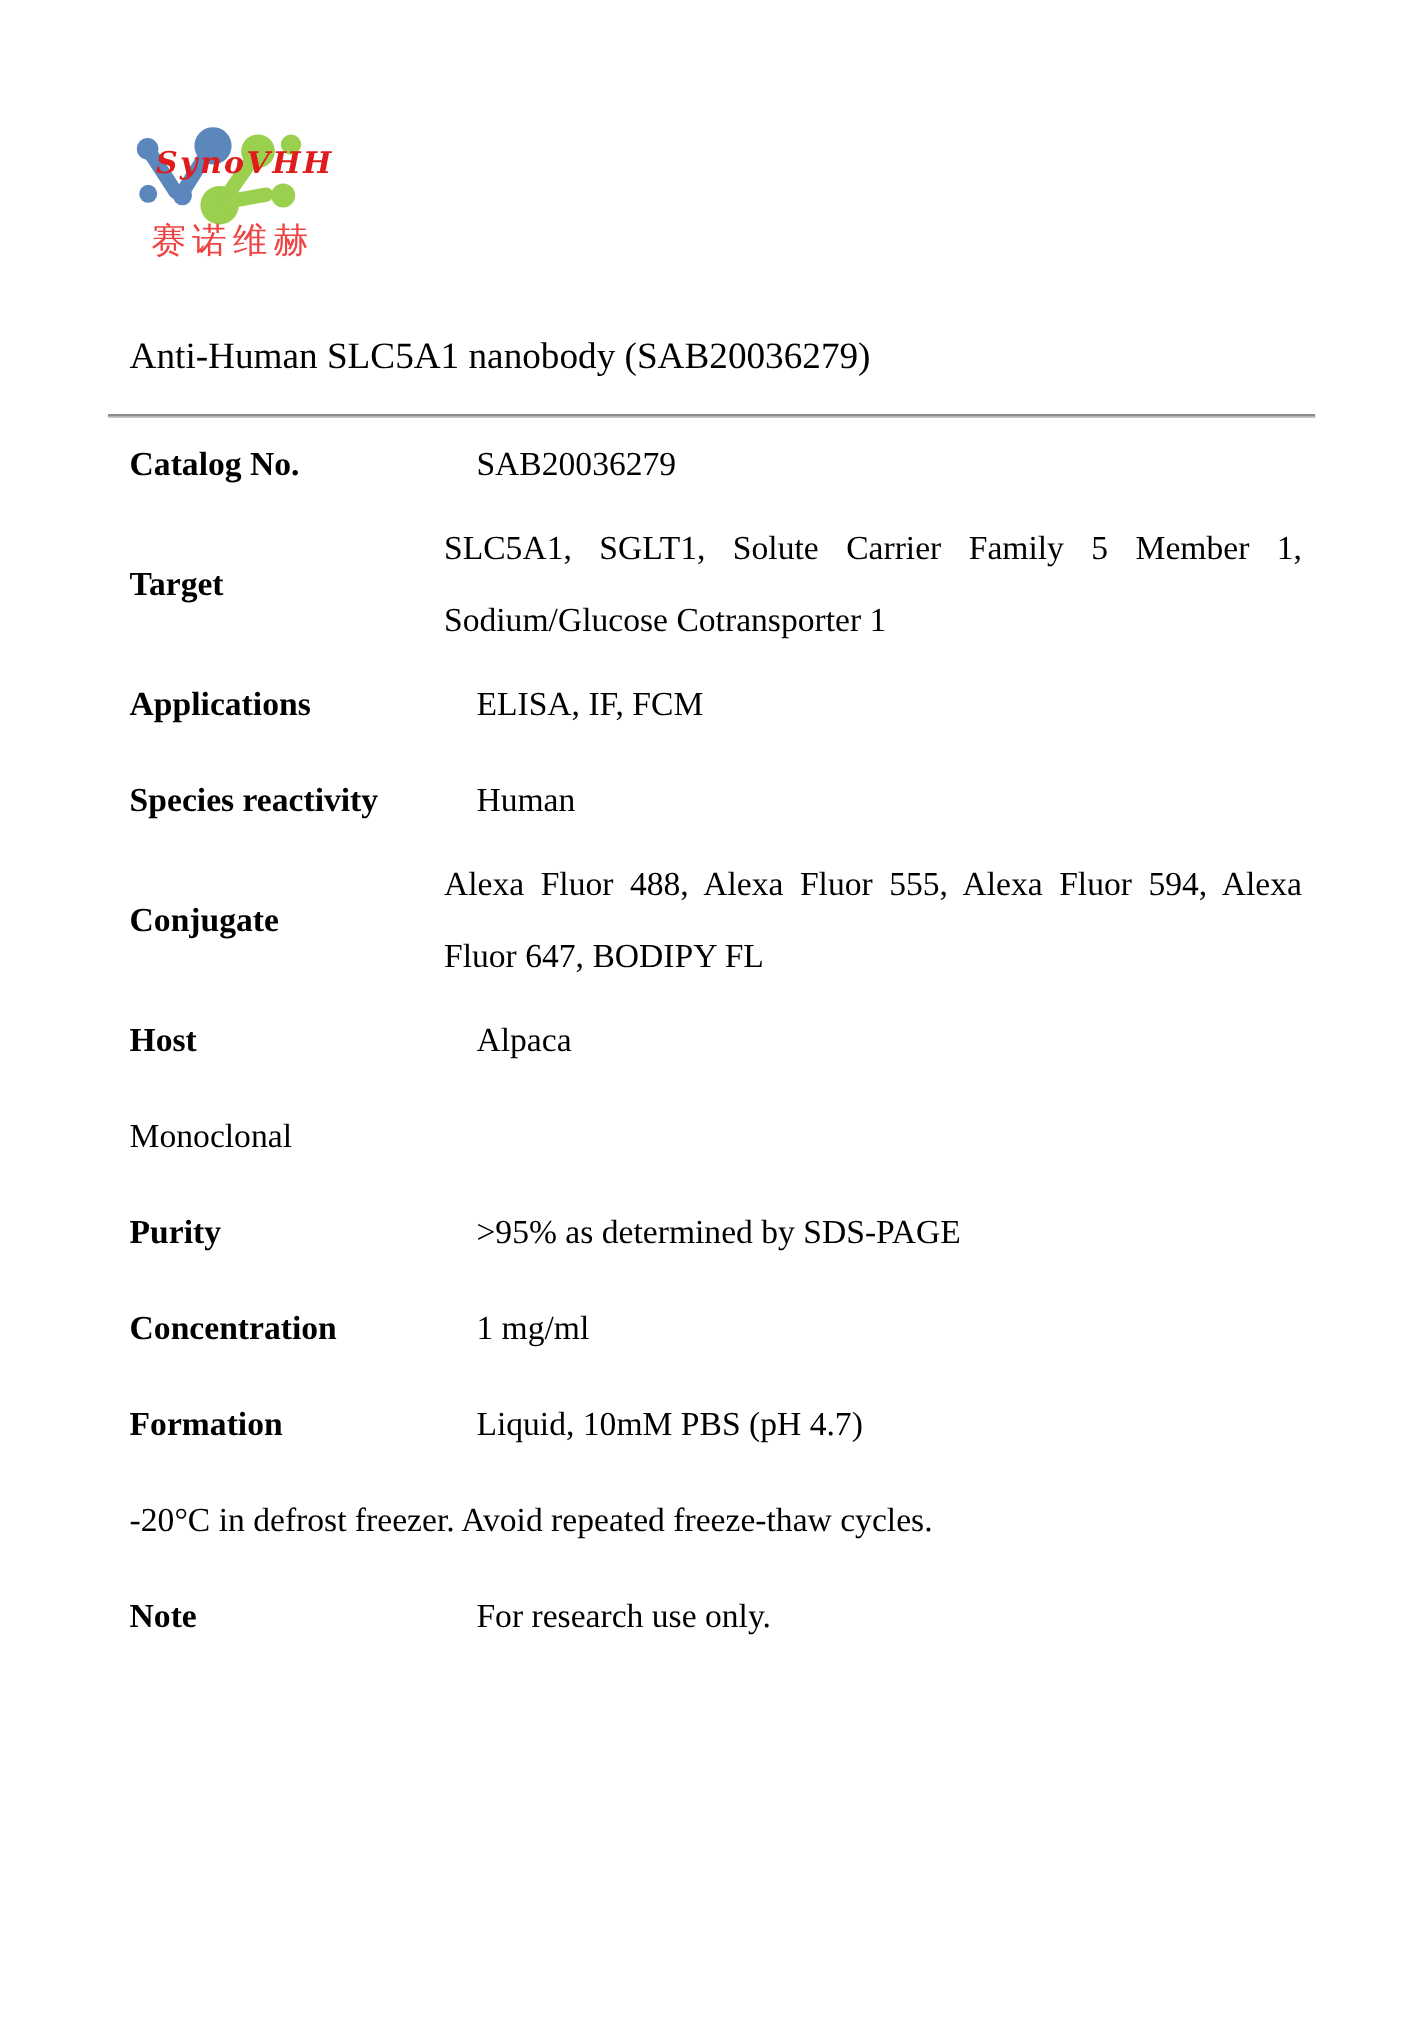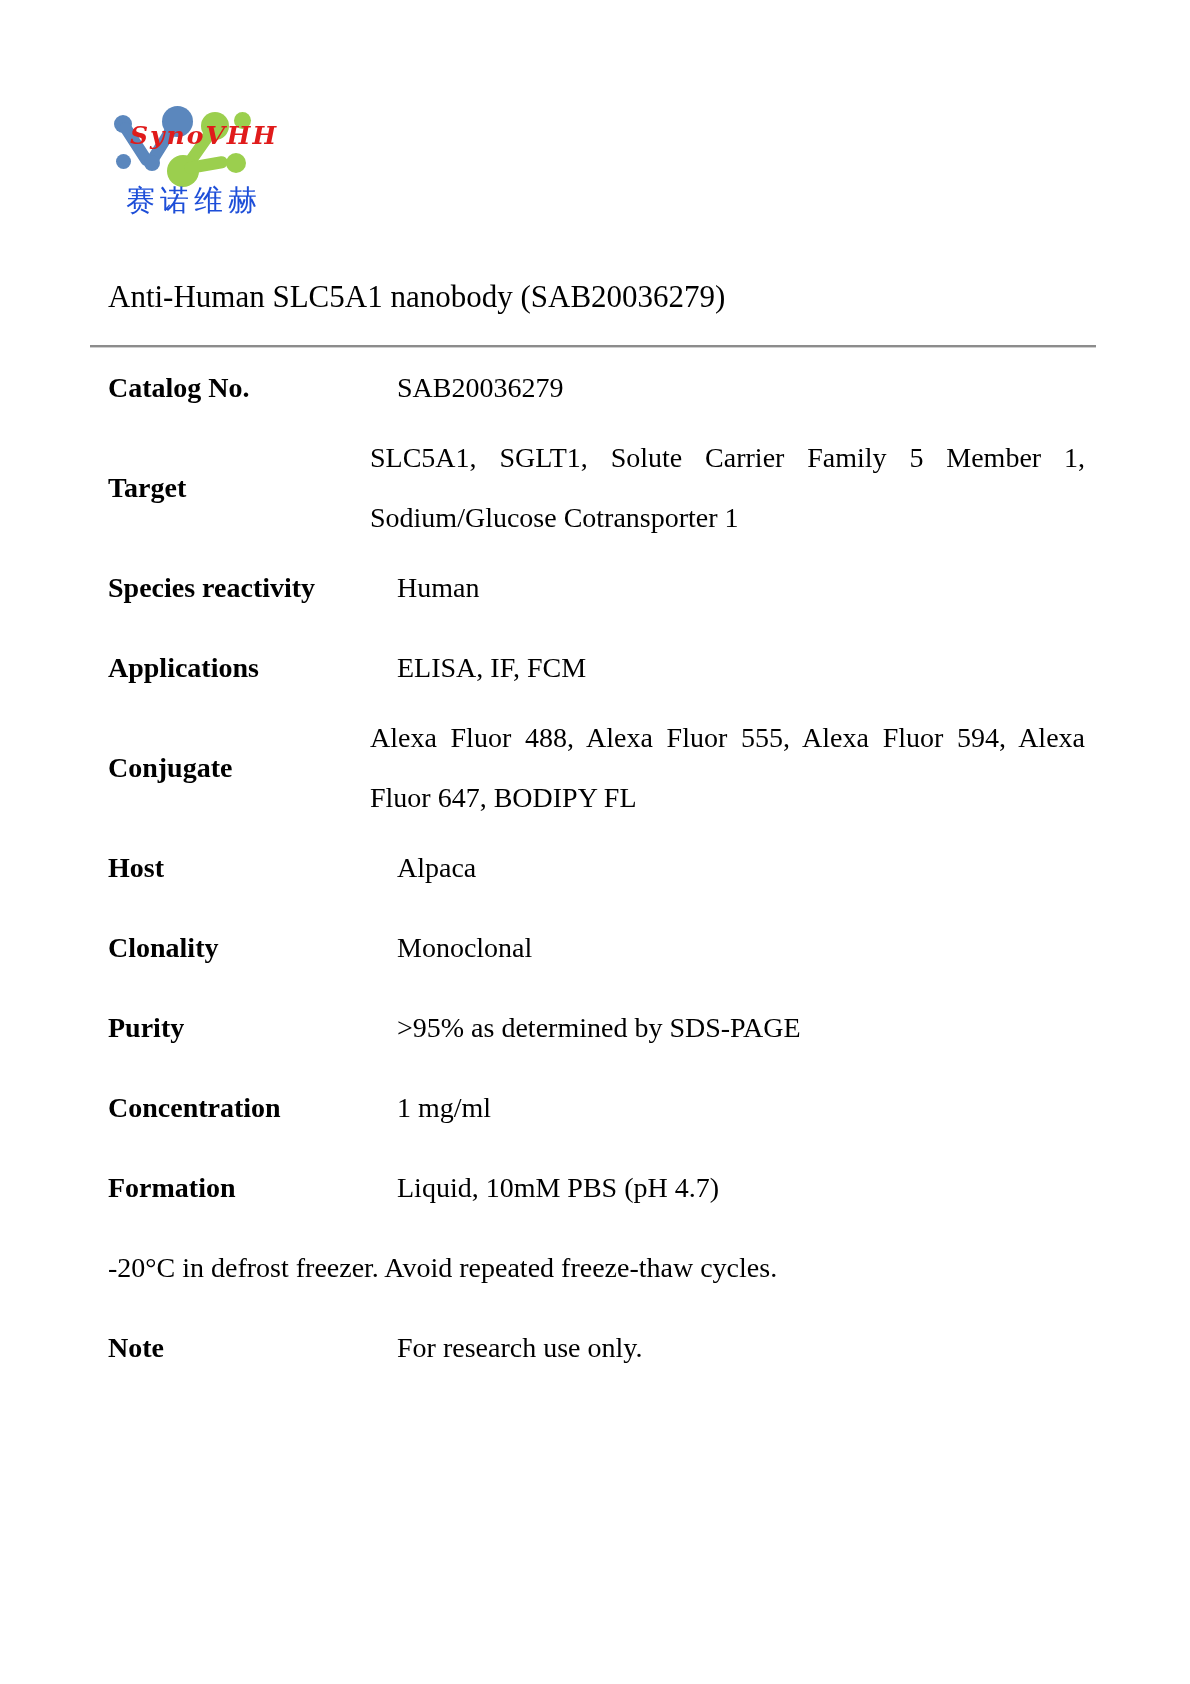--- a/index.html
+++ b/index.html
@@ -24,21 +24,21 @@
     position: absolute; left: 30px; top: 26px; width: 130px;
     font-family: "DejaVu Serif", serif;
     font-style: italic; font-weight: bold;
     font-size: 25px; letter-spacing: 2px;
     color: #e01b1b; z-index: 3; white-space: nowrap;
   }
   .brand-cn {
     position: absolute; left: 26px; top: 86px;
     font-family: "Liberation Sans", sans-serif;
     font-size: 29px; letter-spacing: 5px; font-weight: 500;
-    color: #1d4ed8; z-index: 3; white-space: nowrap;
+    color: #ef4444; z-index: 3; white-space: nowrap;
   }
 
   
   .title {
     position: absolute; left: 108px; top: 262px; width: 990px;
     font-size: 31px; line-height: 38px; font-weight: normal;
     white-space: nowrap;
     margin-top: 16px;
   }
   .divider {
@@ -94,45 +94,44 @@
 
     <div class="row tall">
       <div class="cell-label">Target</div>
       <div class="cell-value">
         <div class="vline justified">SLC5A1, SGLT1, Solute Carrier Family 5 Member 1,</div>
         <div class="vline">Sodium/Glucose Cotransporter 1</div>
       </div>
     </div>
 
     <div class="row single">
-      <div class="cell-label">Species reactivity</div>
-      <div class="cell-value">Human</div>
+      <div class="cell-label">Applications</div>
+      <div class="cell-value">ELISA, IF, FCM</div>
     </div>
 
     <div class="row single">
-      <div class="cell-label">Applications</div>
-      <div class="cell-value">ELISA, IF, FCM</div>
+      <div class="cell-label">Species reactivity</div>
+      <div class="cell-value">Human</div>
     </div>
 
     <div class="row tall">
       <div class="cell-label">Conjugate</div>
       <div class="cell-value">
         <div class="vline justified">Alexa Fluor 488, Alexa Fluor 555, Alexa Fluor 594, Alexa</div>
         <div class="vline">Fluor 647, BODIPY FL</div>
       </div>
     </div>
 
     <div class="row single">
       <div class="cell-label">Host</div>
       <div class="cell-value">Alpaca</div>
     </div>
 
 
     <div class="row single">
-      <div class="cell-label">Clonality</div>
       <div class="cell-value">Monoclonal</div>
     </div>
 
     <div class="row single">
       <div class="cell-label">Purity</div>
       <div class="cell-value">&gt;95% as determined by SDS-PAGE</div>
     </div>
 
     <div class="row single">
       <div class="cell-label">Concentration</div>

